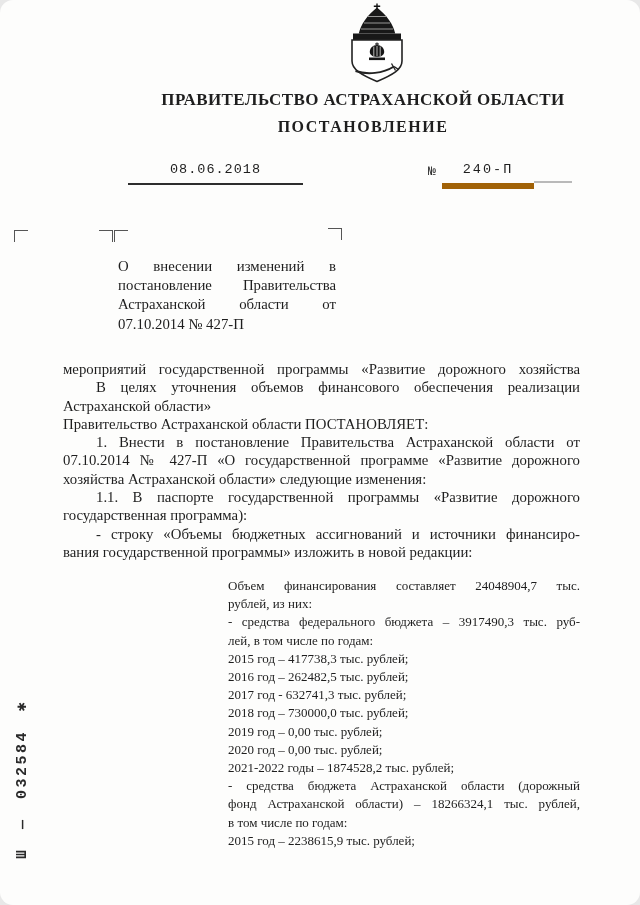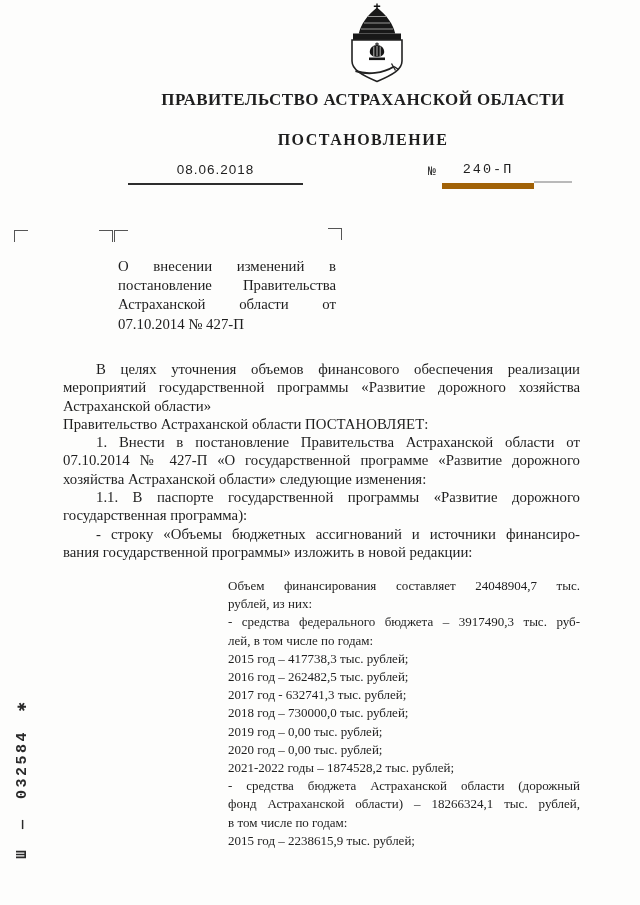--- a/index.html
+++ b/index.html
@@ -1,31 +1,32 @@
 <!DOCTYPE html>
 <html><head>
 <meta charset="utf-8">
 <style>
   html,body{margin:0;padding:0;background:#e8e8e8;}
   .page{
     position:relative;width:640px;height:905px;margin:0 auto;
     background:#fdfdfc;color:#1e1e1e;overflow:hidden;
     font-family:"Liberation Serif", serif;
+    border-radius:13px;
   }
   
   .emblem{position:absolute;left:340px;top:3px;width:74px;height:82px;}
   
   .hdr{position:absolute;left:86px;top:90px;width:554px;text-align:center;}
   .org{font-size:17px;font-weight:bold;letter-spacing:.4px;white-space:nowrap;}
-  .dtype{font-size:16px;font-weight:bold;letter-spacing:1.5px;margin-top:21px;}
+  .dtype{font-size:16px;font-weight:bold;letter-spacing:1.5px;margin-top:8px;}
   
   .dateline{
     position:absolute;left:128px;top:160px;width:175px;height:21px;
     border-bottom:2px solid #2d2d2d;text-align:center;
-    font-family:Liberation Sans, sans-serif;
+    font-family:Liberation Mono, monospace;
     font-size:13.5px;letter-spacing:1px;padding-top:2px;
   }
   .numsign{
     position:absolute;left:428px;top:164px;
     font-family:"Liberation Mono","DejaVu Sans Mono",monospace;font-size:13px;
   }
   .numline{
     position:absolute;left:442px;top:160px;width:92px;height:21px;
     border-bottom:6px solid #a16207;text-align:center;
     font-family:Liberation Mono, monospace;
@@ -99,22 +100,22 @@
   <div class="cm tr" style="left:328px;top:228px;"></div>
 
   <div class="subject">
       <div class="line fill">О внесении изменений в</div>
       <div class="line fill">постановление Правительства</div>
       <div class="line fill">Астраханской области от</div>
       <div class="line">07.10.2014 № 427-П</div>
     </div>
 
   <div class="bodytxt">
+      <div class="line fill">мероприятий государственной программы «Развитие дорожного хозяйства</div>
       <div class="line ind fill">В целях уточнения объемов финансового обеспечения реализации</div>
-      <div class="line fill">мероприятий государственной программы «Развитие дорожного хозяйства</div>
       <div class="line">Астраханской области»</div>
       <div class="line">Правительство Астраханской области ПОСТАНОВЛЯЕТ:</div>
       <div class="line ind fill">1. Внести в постановление Правительства Астраханской области от</div>
       <div class="line fill">07.10.2014 № 427-П «О государственной программе «Развитие дорожного</div>
       <div class="line">хозяйства Астраханской области» следующие изменения:</div>
       <div class="line ind fill">1.1. В паспорте государственной программы «Развитие дорожного</div>
       <div class="line">государственная программа):</div>
       <div class="line ind fill">- строку «Объемы бюджетных ассигнований и источники финансиро-</div>
       <div class="line">вания государственной программы» изложить в новой редакции:</div>
     </div>

